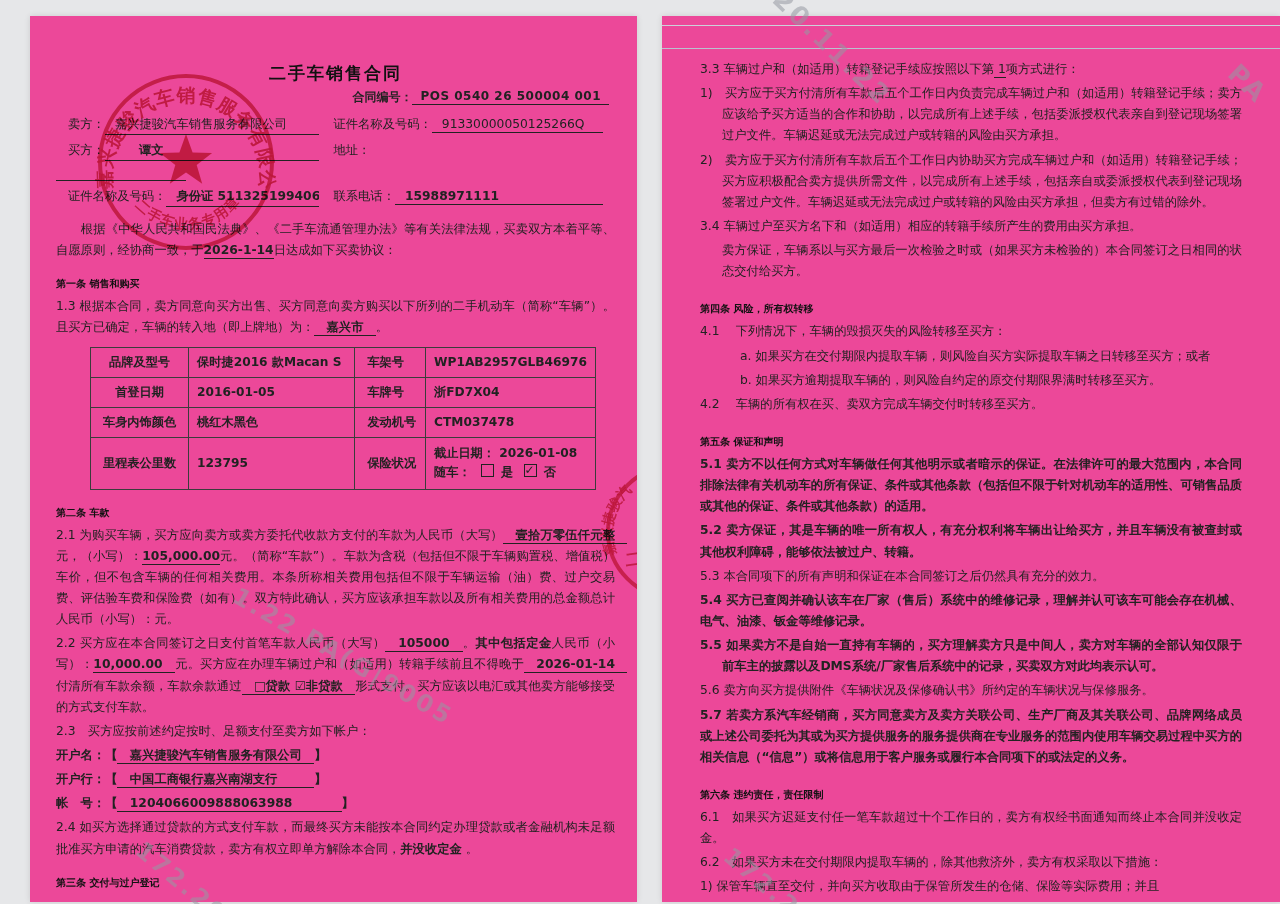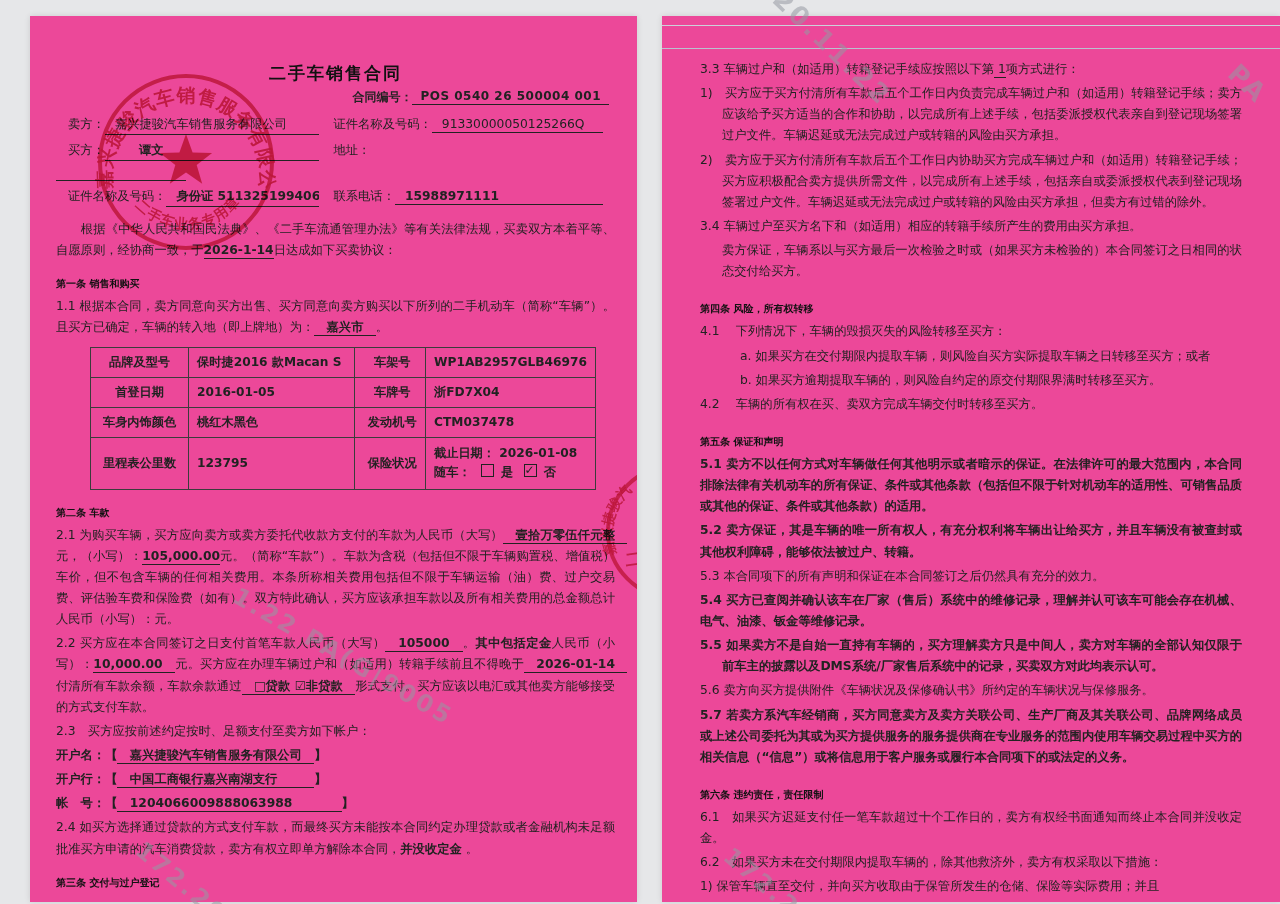--- a/index.html
+++ b/index.html
@@ -46,21 +46,21 @@
   .para.ind3{padding-left:40px;}
   h3.sec{font-size:10px;margin:16px 0 5px 0;color:#111;}
   #page-right h3.sec{margin-top:20px;}
 
   table.veh{
     border-collapse:collapse;margin:8px 0 6px 34px;width:506px;
     font-size:12.2px;
   }
   table.veh td{border:1px solid #3c3c3c;padding:6px 8px;font-weight:bold;vertical-align:middle;}
   table.veh td.lbl{text-align:center;width:104px;}
-  table.veh td.lbl2{text-align:center;width:62px;padding-left:12px;}
+  table.veh td.lbl2{text-align:left;width:62px;padding-left:12px;}
   table.veh td.val1{width:182px;}
   .ins-line{display:block;line-height:1.6;}
   .cb{display:inline-block;width:11px;height:11px;border:1.4px solid #222;vertical-align:-1px;margin:0 3px 0 6px;position:relative;}
   .cb.checked::after{content:"✓";position:absolute;left:0px;top:-4px;font-size:12px;font-weight:bold;}
 
   
   .seal{position:absolute;z-index:5;pointer-events:none;mix-blend-mode:multiply;opacity:.88;}
   #seal-main{left:58px;top:50px;}
   #seal-partial{left:540px;top:438px;}
 
@@ -113,21 +113,21 @@
       </div>
       <div class="fcol" style="margin-left:14px;">
         <span class="flab">联系电话：</span>
         <span class="fval b">15988971111</span>
       </div>
     </div>
 
     <p class="para" style="margin-top:12px;"><span>　　根据《中华人民共和国民法典》、《二手车流通管理办法》等有关法律法规，买卖双方本着平等、自愿原则，经协商一致，于</span><span class="b u">2026-1-14</span><span>日达成如下买卖协议：</span></p>
 
     <h3 class="sec">第一条 销售和购买</h3>
-    <p class="para"><span>1.1 根据本合同，卖方同意向买方出售、买方同意向卖方购买以下所列的二手机动车（简称“车辆”）。且买方已确定，车辆的转入地（即上牌地）为：</span><span class="b u">　嘉兴市　</span><span>。</span></p>
+    <p class="para"><span>1.3 根据本合同，卖方同意向买方出售、买方同意向卖方购买以下所列的二手机动车（简称“车辆”）。且买方已确定，车辆的转入地（即上牌地）为：</span><span class="b u">　嘉兴市　</span><span>。</span></p>
 
     <table class="veh">
       <tbody>
           <tr>
         <td class="lbl">品牌及型号</td>
         <td class="val1">保时捷2016 款Macan S</td>
         <td class="lbl2">车架号</td>
         <td>WP1AB2957GLB46976</td>
       </tr>
       <tr>

